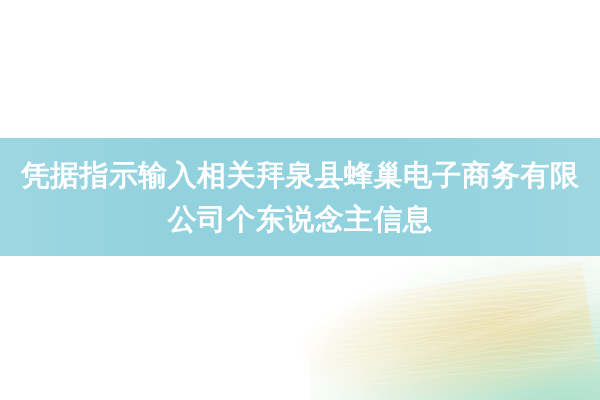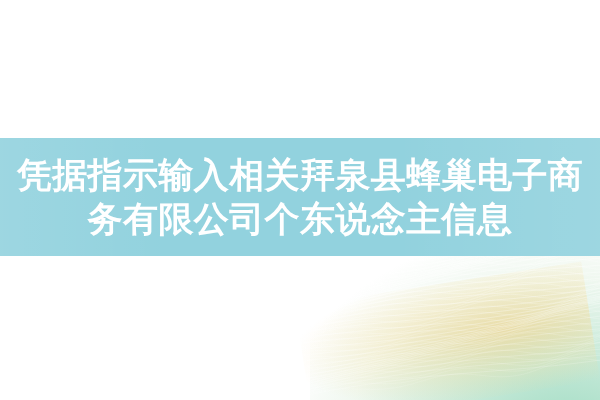--- a/index.html
+++ b/index.html
@@ -117,21 +117,21 @@
     height: 118px;
     display: flex;
     align-items: center;
     justify-content: center;
     padding: 0 6px;
     box-sizing: border-box;
   }
   .headline {
     margin: 0;
     color: #ffffff;
-    font-size: 35px;
+    font-size: 29px;
     line-height: 44px;
     font-weight: bold;
     text-align: center;
     letter-spacing: 0.4px;
     width: 580px;
     word-break: break-all;
   }
 </style>
 </head>
 <body>

